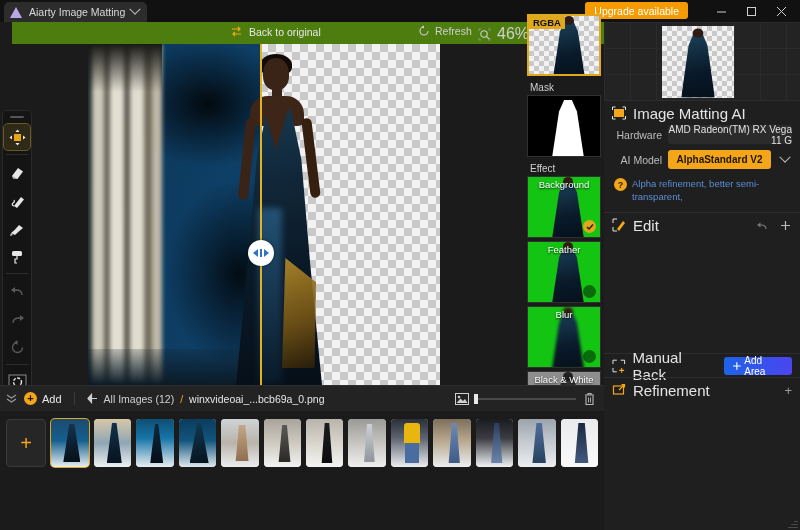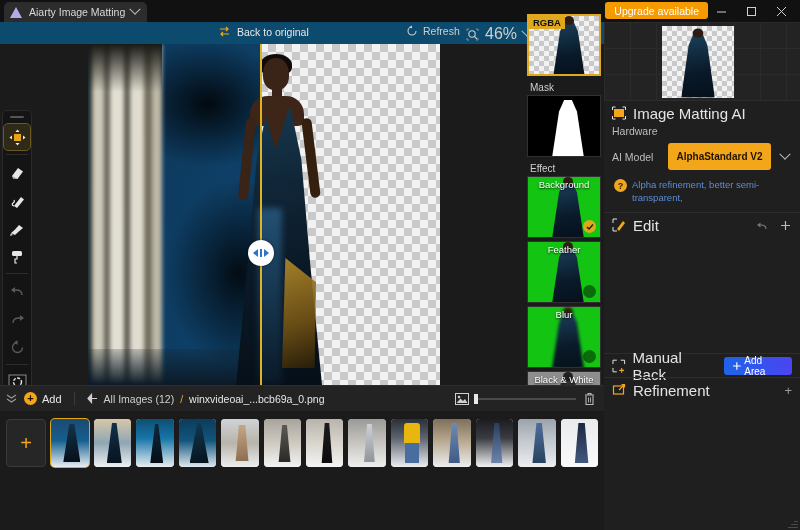--- a/index.html
+++ b/index.html
@@ -16,28 +16,28 @@
   
   .titlebar{ position:absolute; left:0; top:0; width:800px; height:22px; background:#111111; }
   .tab-chip{ position:absolute; left:4px; top:2px; height:20px; padding:0 8px 0 6px;
     background:#2c2c2c; border-radius:5px 5px 0 0; display:flex; align-items:center; gap:6px; }
   .tab-chip .logo{ width:13px; height:12px; position:relative; }
   .tab-chip .logo:before{ content:""; position:absolute; left:0; top:1px;
     border-left:6.5px solid transparent; border-right:6.5px solid transparent; border-bottom:11px solid #b9a8e8; }
   .tab-chip .title{ font-size:10.5px; color:#d9d9d9; white-space:nowrap; }
   .chev{ width:8px; height:8px; border-right:1.4px solid #b9b9b9; border-bottom:1.4px solid #b9b9b9;
     transform:rotate(45deg) translate(-2px,-2px); }
-  .upgrade{ position:absolute; right:92px; top:2px; height:17px; padding:0 9px; background:#f59b00;
+  .upgrade{ position:absolute; right:112px; top:2px; height:17px; padding:0 9px; background:#f59b00;
     color:#ffffff; font-size:10.5px; border-radius:3px; display:flex; align-items:center; }
   .wbtns{ position:absolute; right:4px; top:0; height:22px; display:flex; align-items:center; gap:0; }
   .wbtn{ width:30px; height:22px; display:flex; align-items:center; justify-content:center; color:#cfcfcf; font-size:12px; }
   .wbtn svg{ display:block; }
 
   
-  .ctoolbar{ position:absolute; left:0; top:22px; width:604px; height:22px; background:#0c4a6e; }
+  .ctoolbar{ position:absolute; left:12px; top:22px; width:604px; height:22px; background:#4d7c0f; }
   .back-orig{ position:absolute; left:218px; top:3px; display:flex; align-items:center; gap:6px; font-size:10.5px; color:#e8e8e8; }
   .refresh{ position:absolute; left:406px; top:3px; display:flex; align-items:center; gap:5px; font-size:10.5px; color:#cfcfcf; }
   .zoomctl{ position:absolute; left:466px; top:3px; display:flex; align-items:center; gap:6px; font-size:16px; color:#cfcfcf; }
 
   
   .rail{ position:absolute; left:2px; top:110px; width:30px; background:#141414; border:1px solid #2a2a2a;
     border-radius:5px; padding:5px 0 3px; display:flex; flex-direction:column; align-items:center; }
   .rail .grip{ width:14px; height:2px; background:#555; border-radius:1px; margin-bottom:5px; }
   .tool{ width:26px; height:26px; display:flex; align-items:center; justify-content:center; border-radius:4px; margin:1px 0; }
   .tool.sel{ background:#2f2a18; outline:1px solid #6a5a20; }
@@ -121,25 +121,25 @@
   .rpanel{ position:absolute; left:604px; top:22px; width:196px; height:508px; background:#1f1f1f; }
   .preview{ position:absolute; left:0; top:0; width:196px; height:78px; background:#232323; overflow:hidden;
     background-image:
       linear-gradient(#2b2b2b 1px, transparent 1px),
       linear-gradient(90deg,#2b2b2b 1px, transparent 1px);
     background-size:26px 26px; }
   .preview .pv{ position:absolute; left:58px; top:4px; width:72px; height:72px; }
   .sect{ border-top:1px solid #2c2c2c; }
   .sect-head{ height:24px; display:flex; align-items:center; padding:0 8px; gap:7px; }
   .sect-title{ font-size:15px; color:#e4e4e4; }
-  .row{ display:flex; align-items:center; padding:0 8px; gap:6px; margin-bottom:6px; }
+  .row{ display:flex; align-items:center; padding:0 8px; gap:6px; margin-bottom:6px;text-align:right; }
   .row-label{ width:50px; font-size:10.5px; color:#bdbdbd; }
   .dd{ flex:1; height:19px; background:#2b2b2b; border-radius:3px; display:flex; align-items:center;
     justify-content:center; position:relative; font-size:10px; color:#e2e2e2; }
-  .dd-yellow{ flex:1; height:27px; background:#f3a61a; border-radius:3px; display:flex; align-items:center;
+  .dd-yellow{ flex:1; height:19px; background:#f3a61a; border-radius:3px; display:flex; align-items:center;
     justify-content:center; font-size:10px; color:#201400; font-weight:bold; }
   .hint{ display:flex; gap:5px; padding:3px 8px 7px 10px; }
   .qmark{ width:13px; height:13px; border-radius:50%; background:#f3a61a; color:#2a1c00; font-size:9px;
     font-weight:bold; display:flex; align-items:center; justify-content:center; flex:0 0 13px; }
   .hint-txt{ font-size:9.5px; line-height:1.35; color:#5d8dd6; }
 
   .addarea{ height:18px; padding:0 8px; background:linear-gradient(90deg,#1f63e8,#4a45f0); border-radius:3px;
     color:#fff; font-size:10px; display:flex; align-items:center; gap:3px; margin-left:auto; }
 
   
@@ -412,20 +412,23 @@
     <div class="sect" style="position:absolute; left:0; top:78px; width:196px;">
       <div class="sect-head">
         <svg width="14" height="14" viewBox="0 0 14 14">
           <rect x="2" y="3" width="10" height="8" fill="#f3a61a"></rect>
           <path d="M0.5 1 h3 M0.5 1 v3 M13.5 1 h-3 M13.5 1 v3 M0.5 13 h3 M0.5 13 v-3 M13.5 13 h-3 M13.5 13 v-3" stroke="#e6e6e6" stroke-width="1" fill="none"></path>
         </svg>
         <span class="sect-title">Image Matting AI</span>
       </div>
       <div class="row">
         <span class="row-label">Hardware</span>
+        <span class="dd">
+          <span>AMD Radeon(TM) RX Vega 11 G</span>
+        </span>
       </div>
       <div class="row">
         <span class="row-label">AI Model</span>
         <span class="dd-yellow">AlphaStandard  V2</span>
         <span class="chev" style="margin:0 3px 0 4px"></span>
       </div>
       <div class="hint">
         <span class="qmark">?</span>
         <span class="hint-txt">
           <span>Alpha refinement, better semi-transparent,</span><br>

